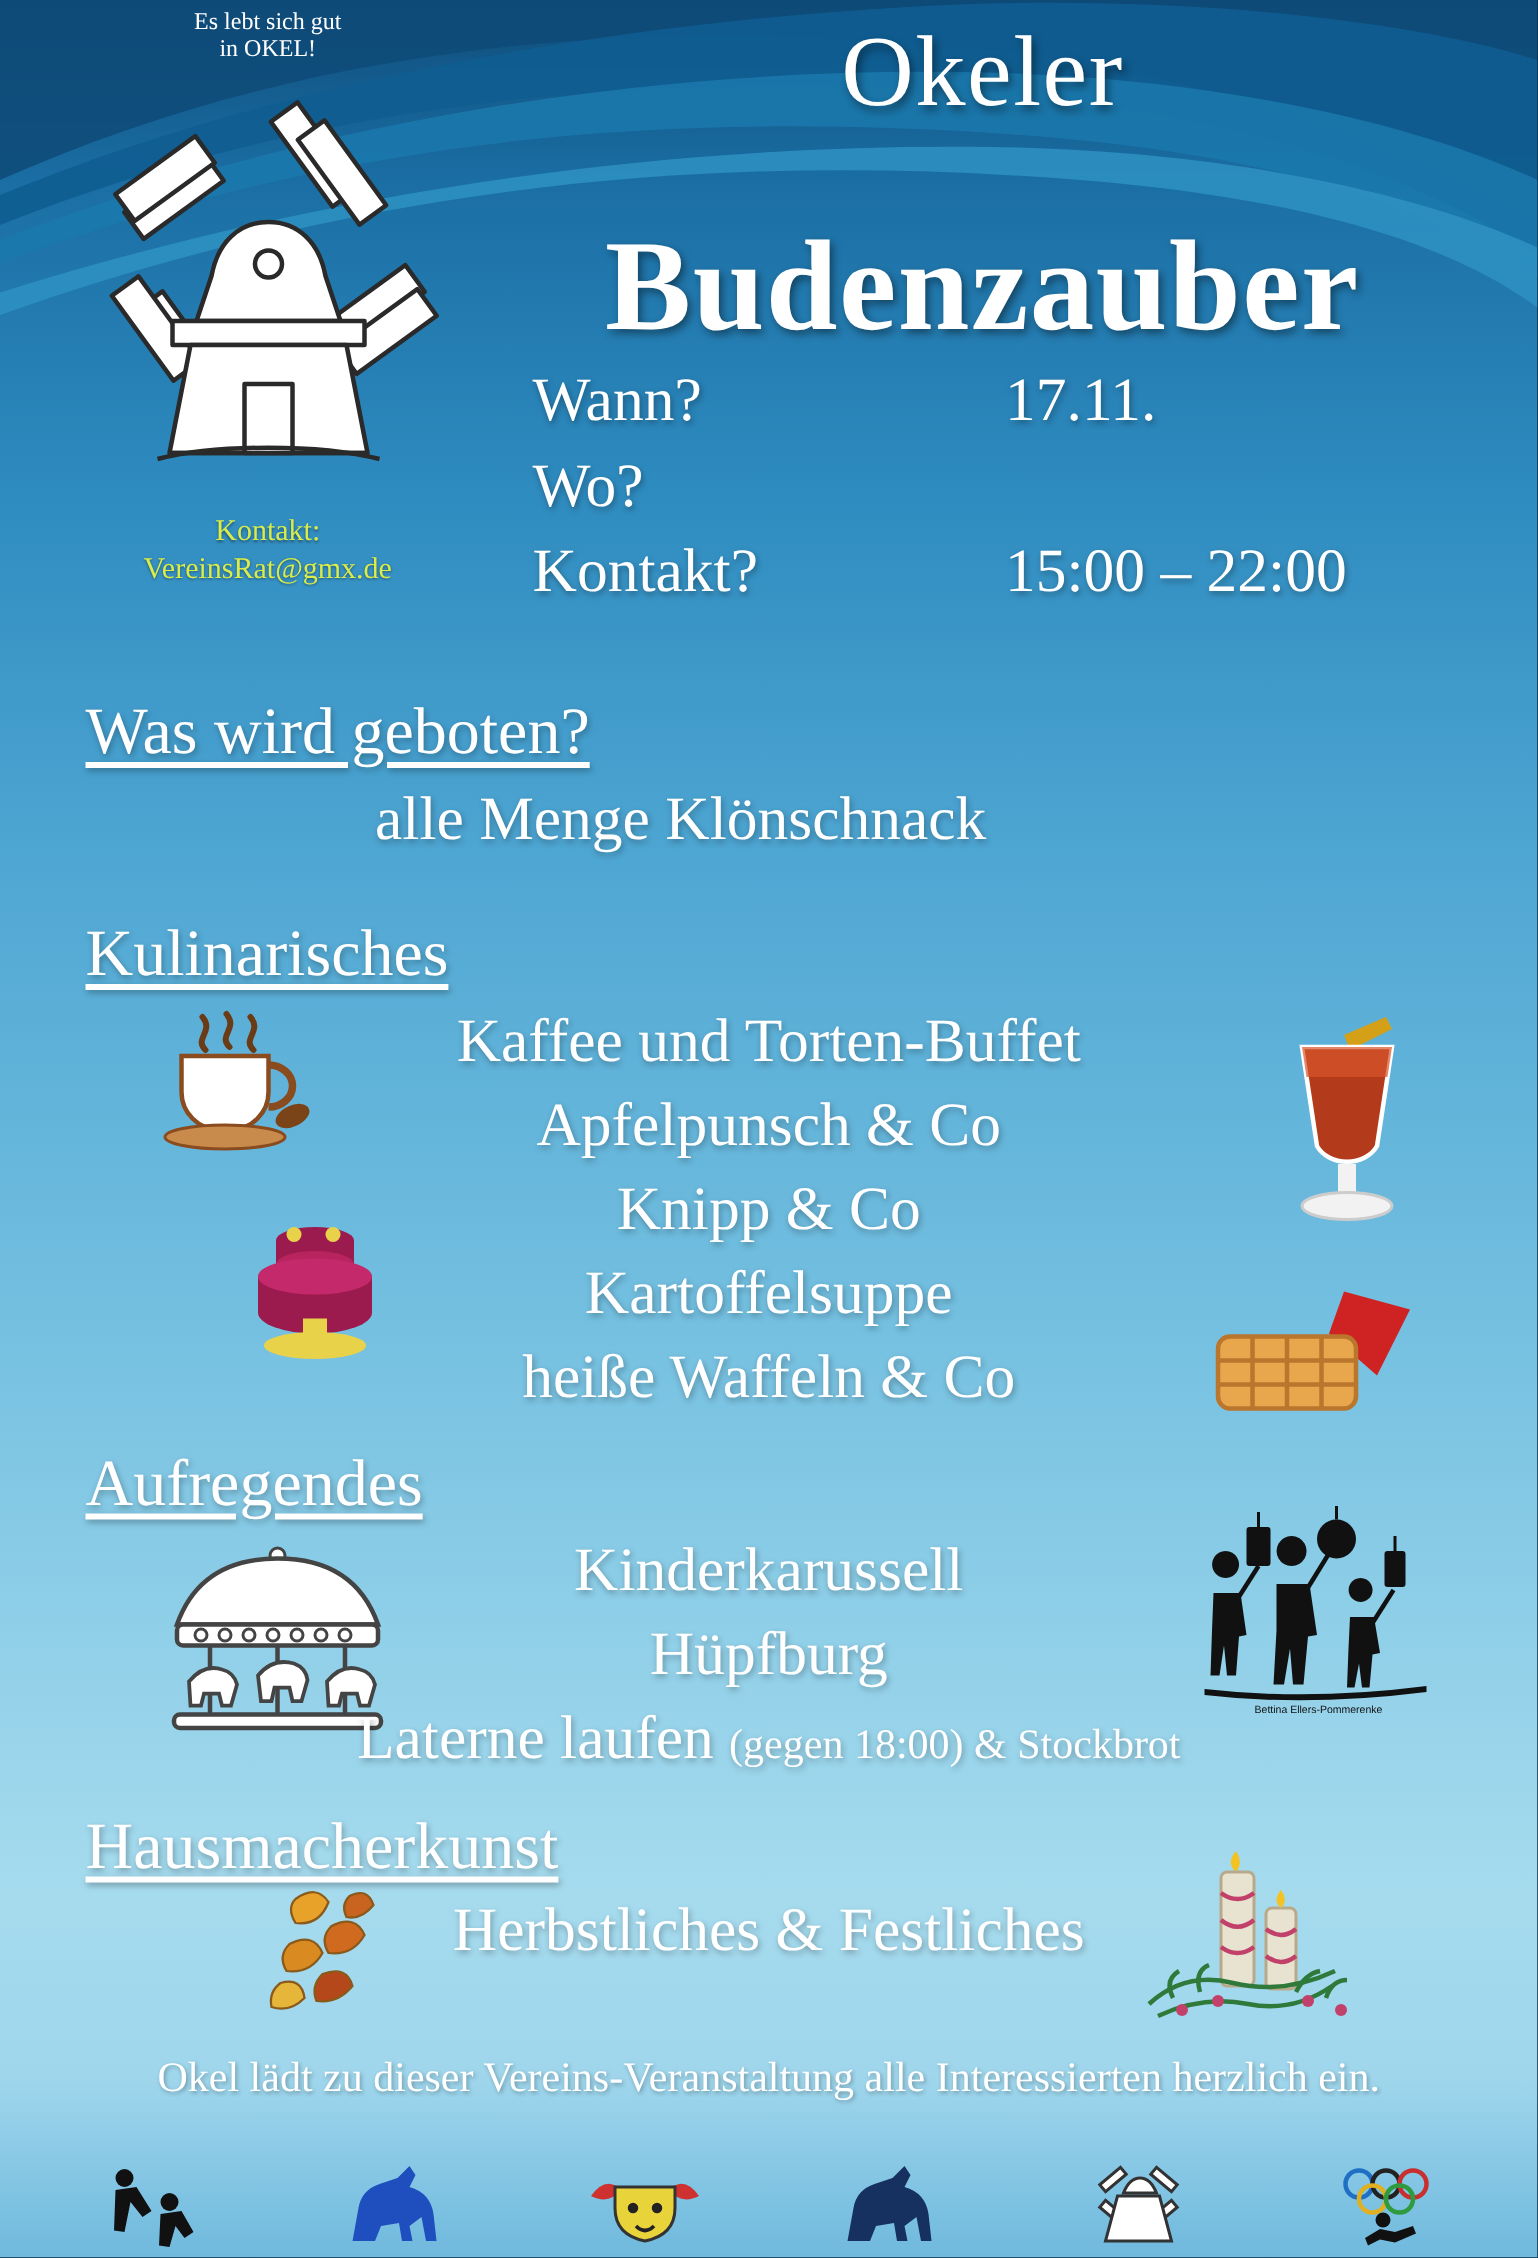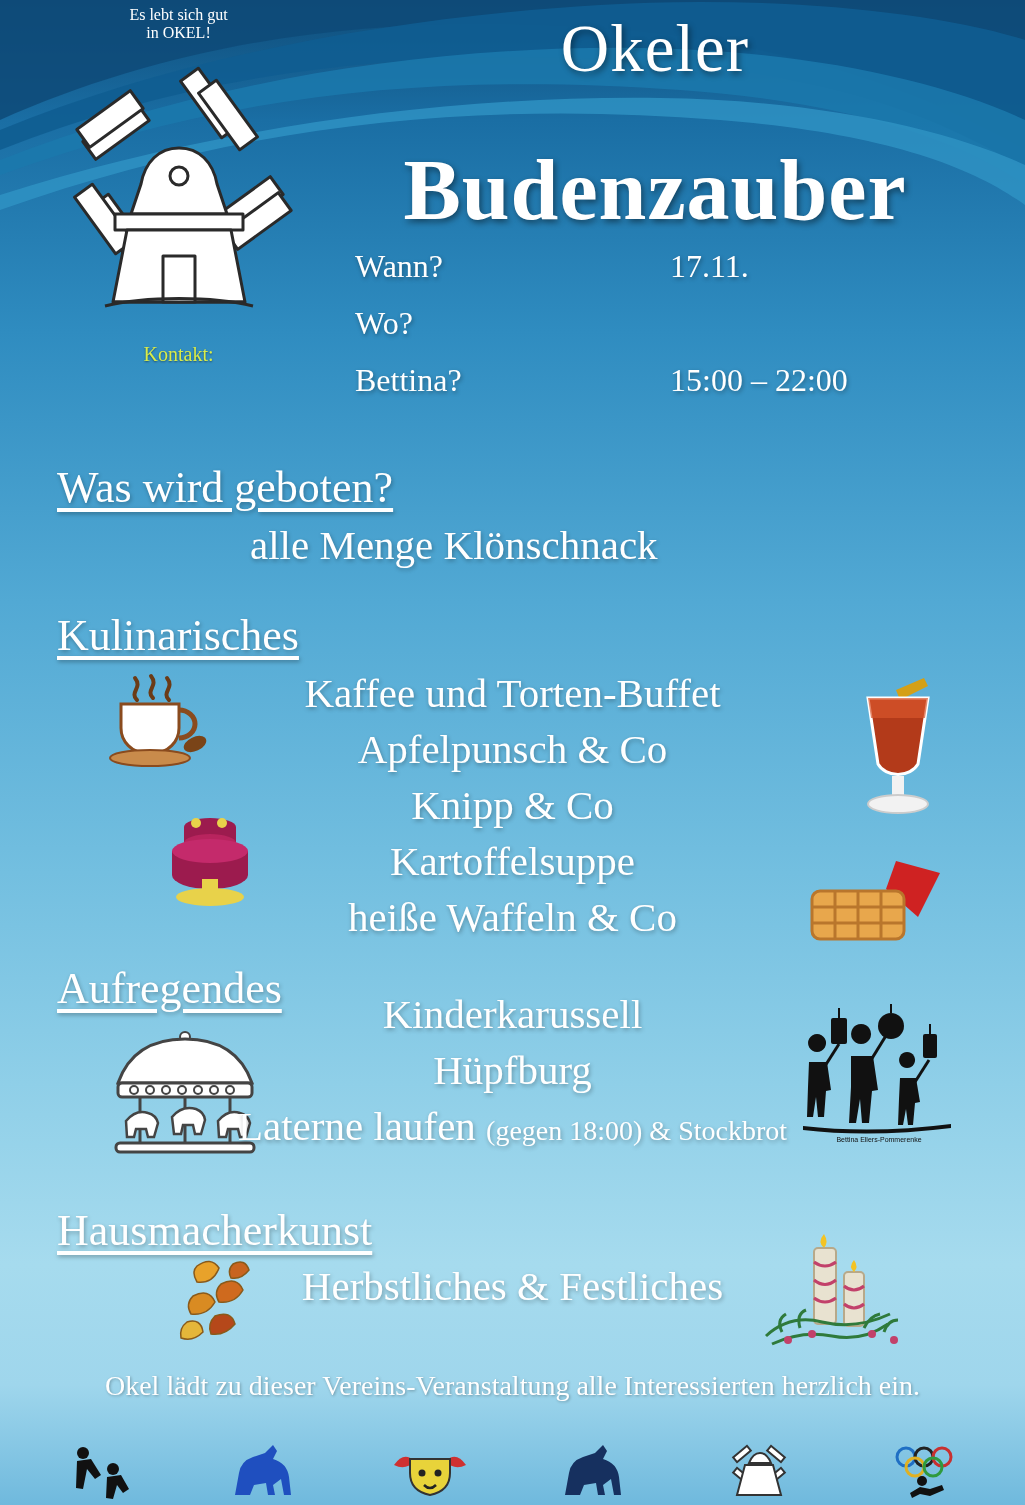--- a/index.html
+++ b/index.html
@@ -78,21 +78,21 @@
     font-weight: bold;
     letter-spacing: 1px;
     text-shadow: 2px 3px 6px rgba(0,0,0,.45);
   }
   
   .facts {
     position: absolute;
     left: 355px;
     top: 238px;
     width: 640px;
-    font-size: 32px;
+    font-size: 41px;
     line-height: 57px;
     text-shadow: 1px 2px 4px rgba(0,0,0,.35);
   }
   .facts .row {
     display: flex;
   }
   .facts .q { width: 315px; }
   .facts .a { flex: 1; }
 
   
@@ -197,36 +197,37 @@
           <path d="M78,186 L182,186 L196,258 L64,258 Z" fill="#ffffff" stroke="#2a2a2a" stroke-width="3"></path>
           <path d="M64,258 L196,258" stroke="#2a2a2a" stroke-width="3"></path>
           <rect x="114" y="212" width="32" height="46" fill="#ffffff" stroke="#2a2a2a" stroke-width="3"></rect>
           <path d="M56,262 C96,252 164,252 204,262" stroke="#2a2a2a" stroke-width="3" fill="none"></path>
         </g>
       </svg>
     </div>
 
     <div class="contact">
       <div>Kontakt:</div>
+      <div>VereinsRat@gmx.de</div>
     </div>
   </div>
 
   <div class="title1">Okeler</div>
   <div class="title2">Budenzauber</div>
 
   <div class="facts">
     <div class="row">
       <div class="q">Wann?</div>
       <div class="a">17.11.</div>
     </div>
     <div class="row">
       <div class="q">Wo?</div>
     </div>
     <div class="row">
-      <div class="q">Bettina?</div>
+      <div class="q">Kontakt?</div>
       <div class="a">15:00 – 22:00</div>
     </div>
   </div>
 
   <div class="heading" style="left:57px; top:462px;">Was wird geboten?</div>
   <div class="body-line" style="left:250px; top:517px;">alle Menge Klönschnack</div>
 
   <div class="heading" style="left:57px; top:610px;">Kulinarisches</div>
 
   <div class="icon-art" style="left:95px; top:670px;">
@@ -341,21 +342,21 @@
         <line x1="120" y1="82" x2="134" y2="60" stroke="#111" stroke-width="3"></line>
         <rect x="128" y="34" width="14" height="24" rx="2"></rect>
         <line x1="135" y1="34" x2="135" y2="24" stroke="#111" stroke-width="2"></line>
 
         <path d="M8,126 q70,8 148,-2 l0,4 q-80,10 -148,2 Z"></path>
       </g>
       <text x="84" y="142" font-size="7" fill="#111111" text-anchor="middle" font-family="'Liberation Sans',sans-serif">Bettina Ellers-Pommerenke</text>
     </svg>
   </div>
 
-  <div class="center-block" style="top:986px;">
+  <div class="center-block" style="top:1018px;">
     <div>Kinderkarussell</div>
     <div>Hüpfburg</div>
     <div>
       <span>Laterne laufen</span>
       <span class="small-inline">(gegen 18:00) &amp; Stockbrot</span>
     </div>
   </div>
 
   <div class="heading" style="left:57px; top:1205px;">Hausmacherkunst</div>
 

